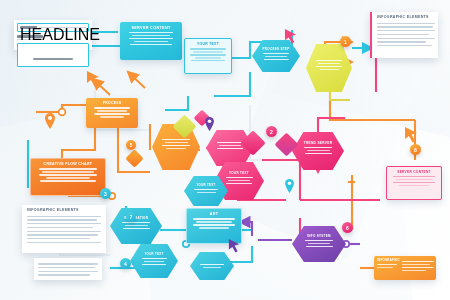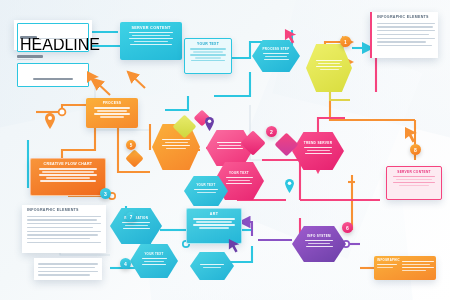--- a/index.html
+++ b/index.html
@@ -152,21 +152,21 @@
       <circle cx="95" cy="105" r="3.4" fill="#fff" stroke="#f79134" stroke-width="1.8"></circle>
       <circle cx="62" cy="112" r="3.4" fill="#fff" stroke="#f79134" stroke-width="1.8"></circle>
       <circle cx="150" cy="46" r="3.4" fill="#fff" stroke="#2cc6e0" stroke-width="1.8"></circle>
       <circle cx="186" cy="244" r="3.2" fill="#fff" stroke="#2cc6e0" stroke-width="1.7"></circle>
       <circle cx="346" cy="244" r="3.2" fill="#fff" stroke="#8a52c4" stroke-width="1.7"></circle>
       <circle cx="112" cy="196" r="3.2" fill="#fff" stroke="#f79134" stroke-width="1.7"></circle>
     </g>
   </svg>
 
   <div class="node panel" style="left:14px;top:20px;width:78px;height:30px;padding:3px;">
-    <div style="display:flex;align-items:flex-end;gap:2px;border:1px solid #2cc6e0;border-radius:1px;padding:12px 2px;background:#fff;">
+    <div style="display:flex;align-items:center;gap:2px;border:1px solid #2cc6e0;border-radius:1px;padding:2px 2px;background:#fff;">
       <span style="background:#7f8b99;height:3px;width:17px;border-radius:1px;" style1="">HEADLINE</span>
       <span style="flex:1;height:1.4px;background:#cfd8e0;border-radius:1px;"></span>
     </div>
     <div style="margin-top:3px;">
       <span style="display:block;background:#7f8b99;height:2.6px;width:26px;border-radius:1px;"></span>
       <span style="display:block;background:#cfd8e0;height:1.3px;width:16px;border-radius:1px;margin-top:1.6px;"></span>
     </div>
     <div style="margin-top:3px;border:1px solid #2cc6e0;border-radius:1px;padding:1.8px 2px;background:#fff;text-align:center;">
       <span style="display:inline-block;background:#8d98a5;height:2.4px;width:40px;border-radius:1px;"></span>
     </div>

